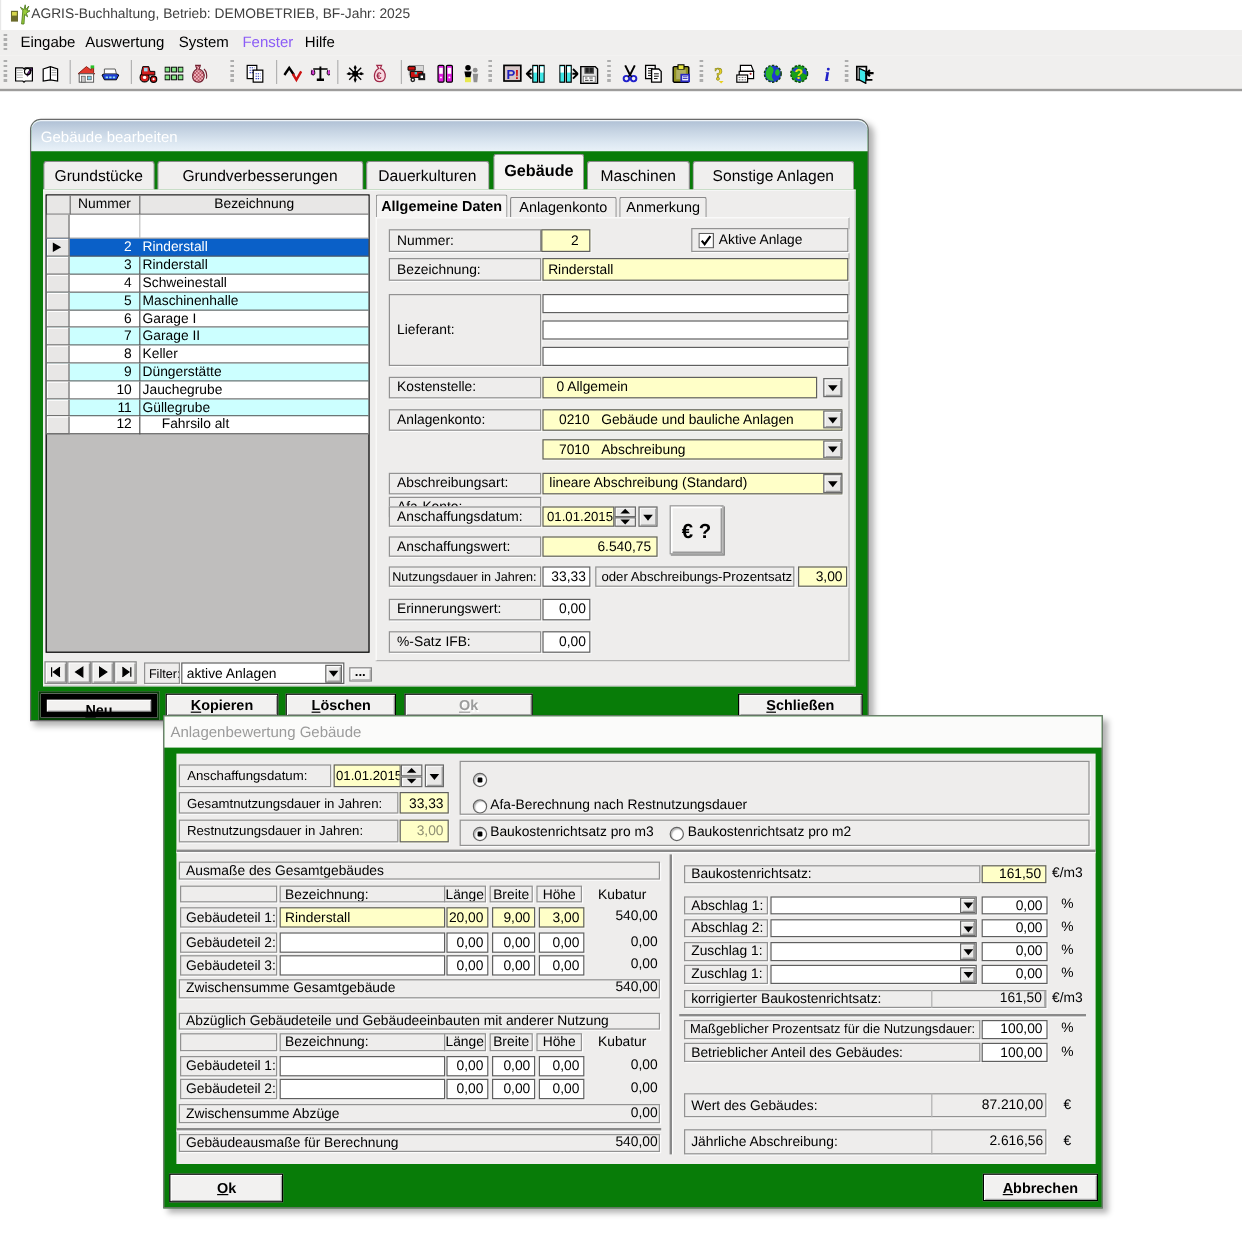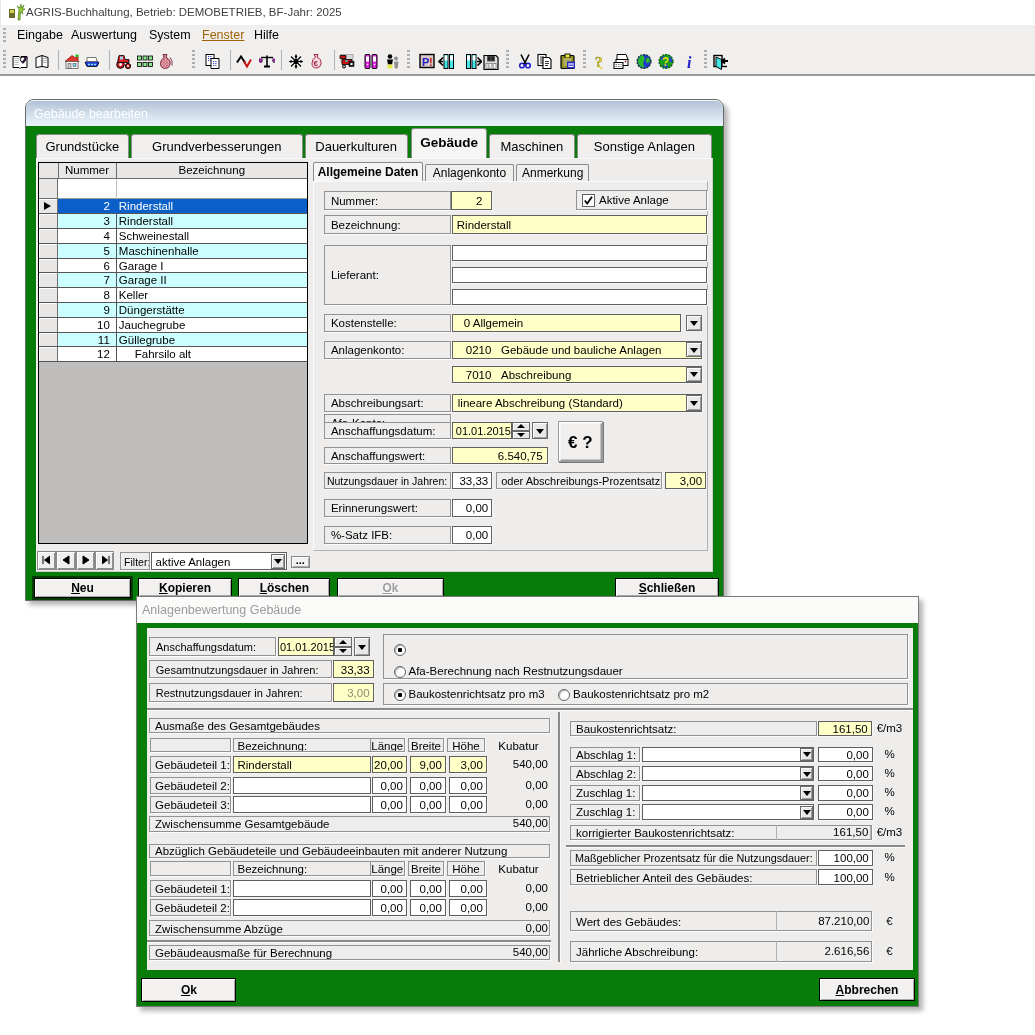--- a/index.html
+++ b/index.html
@@ -21,21 +21,21 @@
 <rect x="0" y="6" width="6" height="9" fill="#6b6b2a"></rect>
 <rect x="1" y="7" width="4" height="3" fill="#d6d64a"></rect>
 <path d="M9 17 L10 6 L8 3 L11 5 L12 1 L12.5 5 L15 2 L13.5 6 L16 6 L13 8 L14 11 L11.5 9 L11 17 Z" fill="#9acc3a" stroke="#4e7a1e" stroke-width="0.7"></path>
 </svg>
 <div style="position:absolute;left:26px;top:0px;width:600px;height:25px;font-size:11.5px;line-height:25px;color:#3f3f3f;padding-left:0px;text-align:left;">AGRIS-Buchhaltung, Betrieb: DEMOBETRIEB, BF-Jahr: 2025</div>
 <div class="abs" style="left:0;top:25px;width:1035px;height:21px;background:#f0efee;"></div>
 <div class="grip" style="left:3px;top:28px;height:16px;"></div>
 <div style="position:absolute;left:17px;top:25px;width:41px;height:21px;font-size:12.5px;line-height:21px;color:#000;padding-left:0px;text-align:left;">Eingabe</div>
 <div style="position:absolute;left:71px;top:25px;width:65px;height:21px;font-size:12.5px;line-height:21px;color:#000;padding-left:0px;text-align:left;">Auswertung</div>
 <div style="position:absolute;left:149px;top:25px;width:39px;height:21px;font-size:12.5px;line-height:21px;color:#000;padding-left:0px;text-align:left;">System</div>
-<div style="position:absolute;left:202px;top:25px;width:39px;height:21px;font-size:12.5px;line-height:21px;color:#a16207;padding-left:0px;text-align:left;text-decoration:underline;">Fenster</div>
+<div style="position:absolute;left:202px;top:25px;width:39px;height:21px;font-size:12.5px;line-height:21px;color:#8b5cf6;padding-left:0px;text-align:left;">Fenster</div>
 <div style="position:absolute;left:254px;top:25px;width:27px;height:21px;font-size:12.5px;line-height:21px;color:#000;padding-left:0px;text-align:left;">Hilfe</div>
 <div class="abs" style="left:0;top:46px;width:1035px;height:28px;background:#f0efee;"></div>
 <div class="abs" style="left:0;top:74px;width:1035px;height:2px;background:#9d9c9b;"></div>
 <div class="grip" style="left:2.5px;top:50px;height:20px;"></div>
 <div class="grip" style="left:192px;top:50px;height:20px;"></div>
 <div class="grip" style="left:407px;top:50px;height:20px;"></div>
 <div class="grip" style="left:506px;top:50px;height:20px;"></div>
 <div class="grip" style="left:583px;top:50px;height:20px;"></div>
 <div class="grip" style="left:703.5px;top:50px;height:20px;"></div>
 <div class="tsep" style="left:57.5px;top:50px;height:20px;"></div>
@@ -413,21 +413,21 @@
 <div class="inp" style="left:425.8px;top:346.7px;width:95.8px;height:17.8px;font-size:11.5px;line-height:17.8px;padding-right:4px;text-align:right;background:#ffffc8;z-index:4;">6.540,75</div>
 <div class="lbl" style="left:297.9px;top:371.6px;width:126.8px;height:17.4px;font-size:10.5px;line-height:17.4px;padding-left:2px;text-align:left;z-index:4;">Nutzungsdauer in Jahren:</div>
 <div class="inp" style="left:425.8px;top:371.6px;width:40.4px;height:17.4px;font-size:11.5px;line-height:17.4px;padding-right:3px;text-align:right;background:#fff;z-index:4;">33,33</div>
 <div class="lbl" style="left:470.2px;top:371.6px;width:166.3px;height:17.4px;font-size:11px;line-height:17.4px;padding-left:4px;text-align:left;z-index:4;">oder Abschreibungs-Prozentsatz</div>
 <div class="inp" style="left:638.5px;top:371.6px;width:41.6px;height:17.4px;font-size:11.5px;line-height:17.4px;padding-right:3px;text-align:right;background:#ffffc8;z-index:4;">3,00</div>
 <div class="lbl" style="left:297.9px;top:399.3px;width:126.8px;height:17.5px;font-size:11.5px;line-height:17.5px;padding-left:6px;text-align:left;z-index:4;">Erinnerungswert:</div>
 <div class="inp" style="left:425.8px;top:399.3px;width:40.4px;height:17.5px;font-size:11.5px;line-height:17.5px;padding-right:3px;text-align:right;background:#fff;z-index:4;">0,00</div>
 <div class="lbl" style="left:297.9px;top:425.9px;width:126.8px;height:17.8px;font-size:11.5px;line-height:17.8px;padding-left:6px;text-align:left;z-index:4;">%-Satz IFB:</div>
 <div class="inp" style="left:425.8px;top:425.9px;width:40.4px;height:17.8px;font-size:11.5px;line-height:17.8px;padding-right:3px;text-align:right;background:#fff;z-index:4;">0,00</div>
 <div class="abs" style="left:6px;top:475.5px;width:101px;height:24px;border:2px solid #063d06;background:#f2f1f0;z-index:4;"></div>
-<div class="btn" style="left:8px;top:477.5px;width:97px;height:20px;line-height:19px;border:1px solid #000000;z-index:5;"><u>N</u>eu</div>
+<div class="btn" style="left:8px;top:477.5px;width:97px;height:20px;line-height:19px;border:5px solid #000000;z-index:5;"><u>N</u>eu</div>
 <div class="btn" style="left:112.4px;top:478px;width:93.2px;height:19px;line-height:18px;z-index:4;"><u>K</u>opieren</div>
 <div class="btn" style="left:212.2px;top:478px;width:92.3px;height:19px;line-height:18px;z-index:4;"><u>L</u>öschen</div>
 <div class="btn" style="left:311px;top:478px;width:107px;height:19px;line-height:18px;color:#9c9c9c;text-shadow:1px 1px 0 #fff;z-index:4;"><u>O</u>k</div>
 <div class="btn" style="left:589px;top:478px;width:104px;height:19px;line-height:18px;z-index:4;"><u>S</u>chließen</div>
 </div>
 <div class="abs" style="left:136px;top:596px;width:783px;height:411px;border:1px solid #7a7a7a;
 background:#087c08;box-shadow:4px 4px 5px rgba(0,0,0,0.30);z-index:20;">
 <div class="abs" style="left:0;top:0;width:781px;height:26px;background:#fbfbfa;"></div>
 <div style="position:absolute;left:5px;top:1px;width:300px;height:25px;font-size:12.5px;line-height:25px;color:#9b9b9b;padding-left:0px;text-align:left;">Anlagenbewertung Gebäude</div>
 <div class="abs" style="left:10px;top:31px;width:766px;height:342px;background:#eeedec;"></div>

